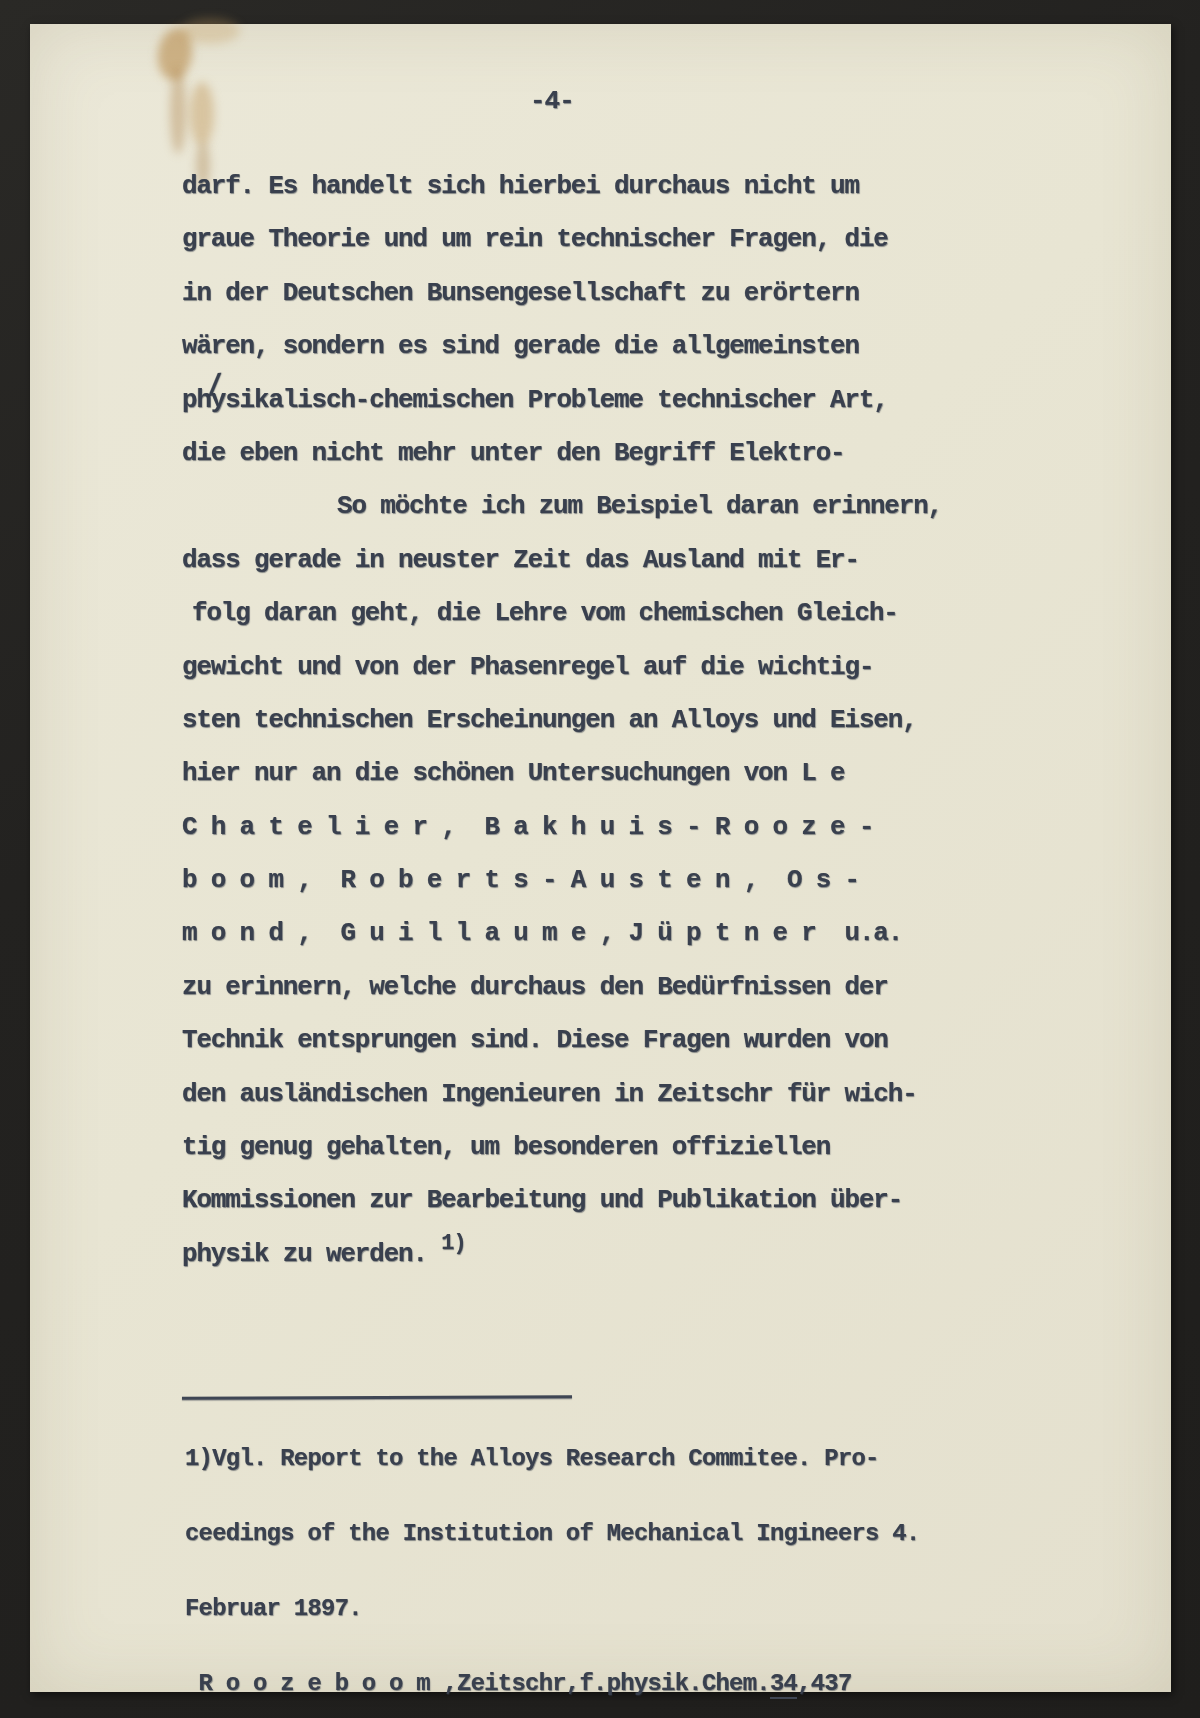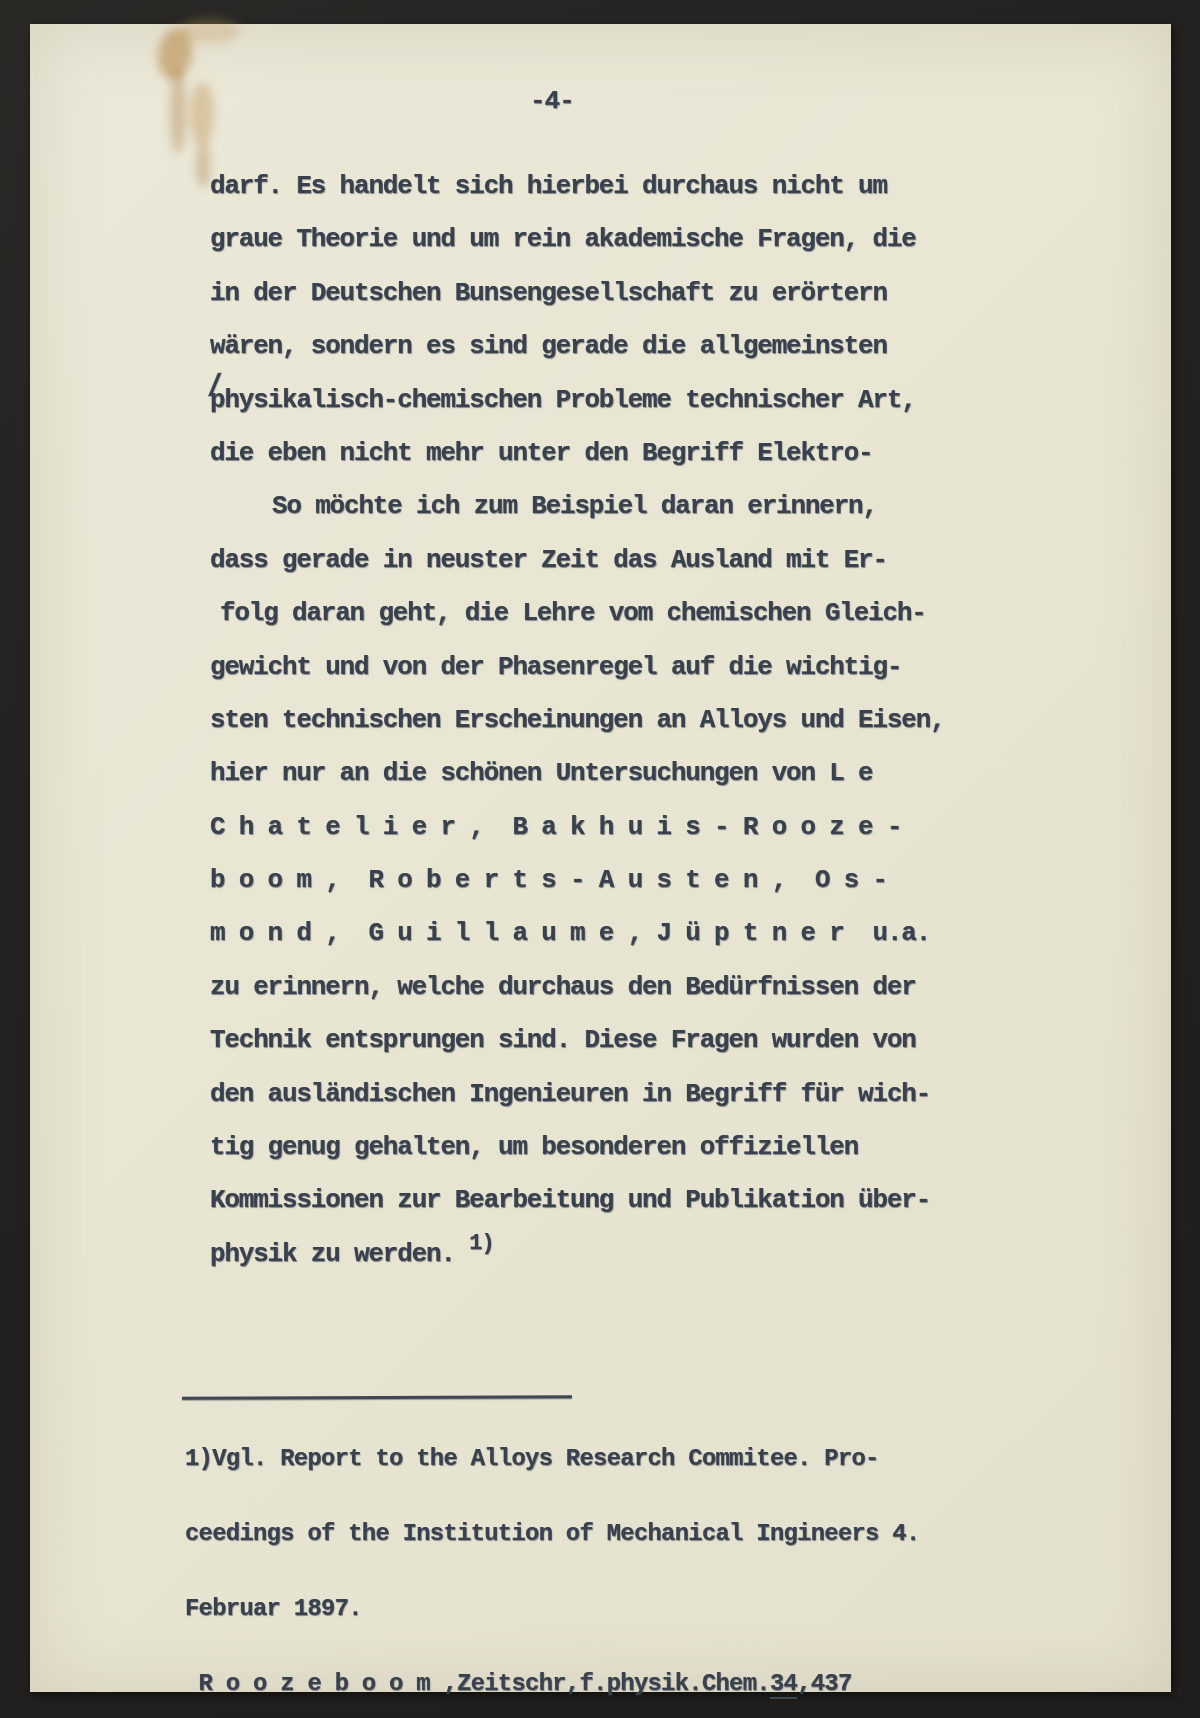--- a/index.html
+++ b/index.html
@@ -31,22 +31,22 @@
     text-shadow:0.6px 0.6px 1px rgba(47,54,68,0.55), -0.3px 0 0.6px rgba(47,54,68,0.35);
   }
   .page-number{
     position:absolute;left:500px;top:62px;
     font-size:26px;letter-spacing:-1px;white-space:pre;
   }
   .doc-body{
     position:absolute;left:152px;top:136px;width:760px;
     font-size:26px;line-height:53.4px;letter-spacing:-1.2px;
   }
-  .doc-body .line{white-space:pre;height:53.4px;margin-left:28px;}
-  .line.indent{padding-left:62px;}
+  .doc-body .line{white-space:pre;height:53.4px;}
+  .line.indent{padding-left:62px;text-align:right;}
   .line.tiny-indent{padding-left:10px;font-family:Liberation Mono, monospace;}
   .sup{
     font-size:22px;position:relative;top:-12px;letter-spacing:-1px;
   }
   .overstrike{
     position:absolute;left:176px;top:346px;
     font-size:30px;transform:rotate(-6deg);
   }
   .footnote-sep{
     position:absolute;left:152px;top:1372px;width:390px;height:3px;
@@ -72,37 +72,37 @@
     <div class="blob blob1"></div>
     <div class="blob blob2"></div>
     <div class="blob blob3"></div>
     <div class="blob blob4"></div>
   </div>
 
   <div class="page-number ink">-4-</div>
 
   <div class="doc-body ink">
     <div class="line">darf. Es handelt sich hierbei durchaus nicht um</div>
-    <div class="line">graue Theorie und um rein akademische Fragen, die</div>
+    <div class="line">graue Theorie und um rein technischer Fragen, die</div>
     <div class="line">in der Deutschen Bunsengesellschaft zu erörtern</div>
     <div class="line">wären, sondern es sind gerade die allgemeinsten</div>
     <div class="line">physikalisch-chemischen Probleme technischer Art,</div>
     <div class="line">die eben nicht mehr unter den Begriff Elektro-</div>
     <div class="line indent">So möchte ich zum Beispiel daran erinnern,</div>
     <div class="line">dass gerade in neuster Zeit das Ausland mit Er-</div>
     <div class="line tiny-indent">folg daran geht, die Lehre vom chemischen Gleich-</div>
     <div class="line">gewicht und von der Phasenregel auf die wichtig-</div>
     <div class="line">sten technischen Erscheinungen an Alloys und Eisen,</div>
     <div class="line">hier nur an die schönen Untersuchungen von L e</div>
     <div class="line">C h a t e l i e r ,  B a k h u i s - R o o z e -</div>
     <div class="line">b o o m ,  R o b e r t s - A u s t e n ,  O s -</div>
     <div class="line">m o n d ,  G u i l l a u m e , J ü p t n e r  u.a.</div>
     <div class="line">zu erinnern, welche durchaus den Bedürfnissen der</div>
     <div class="line">Technik entsprungen sind. Diese Fragen wurden von</div>
-    <div class="line">den ausländischen Ingenieuren in Begriff für wich-</div>
+    <div class="line">den ausländischen Ingenieuren in Zeitschr für wich-</div>
     <div class="line">tig genug gehalten, um besonderen offiziellen</div>
     <div class="line">Kommissionen zur Bearbeitung und Publikation über-</div>
     <div class="line"><span>physik zu werden. </span><span class="sup">1)</span></div>
   </div>
 
   <span class="overstrike ink">/</span>
 
   <div class="footnote-sep"></div>
 
   <div class="footnote ink">

